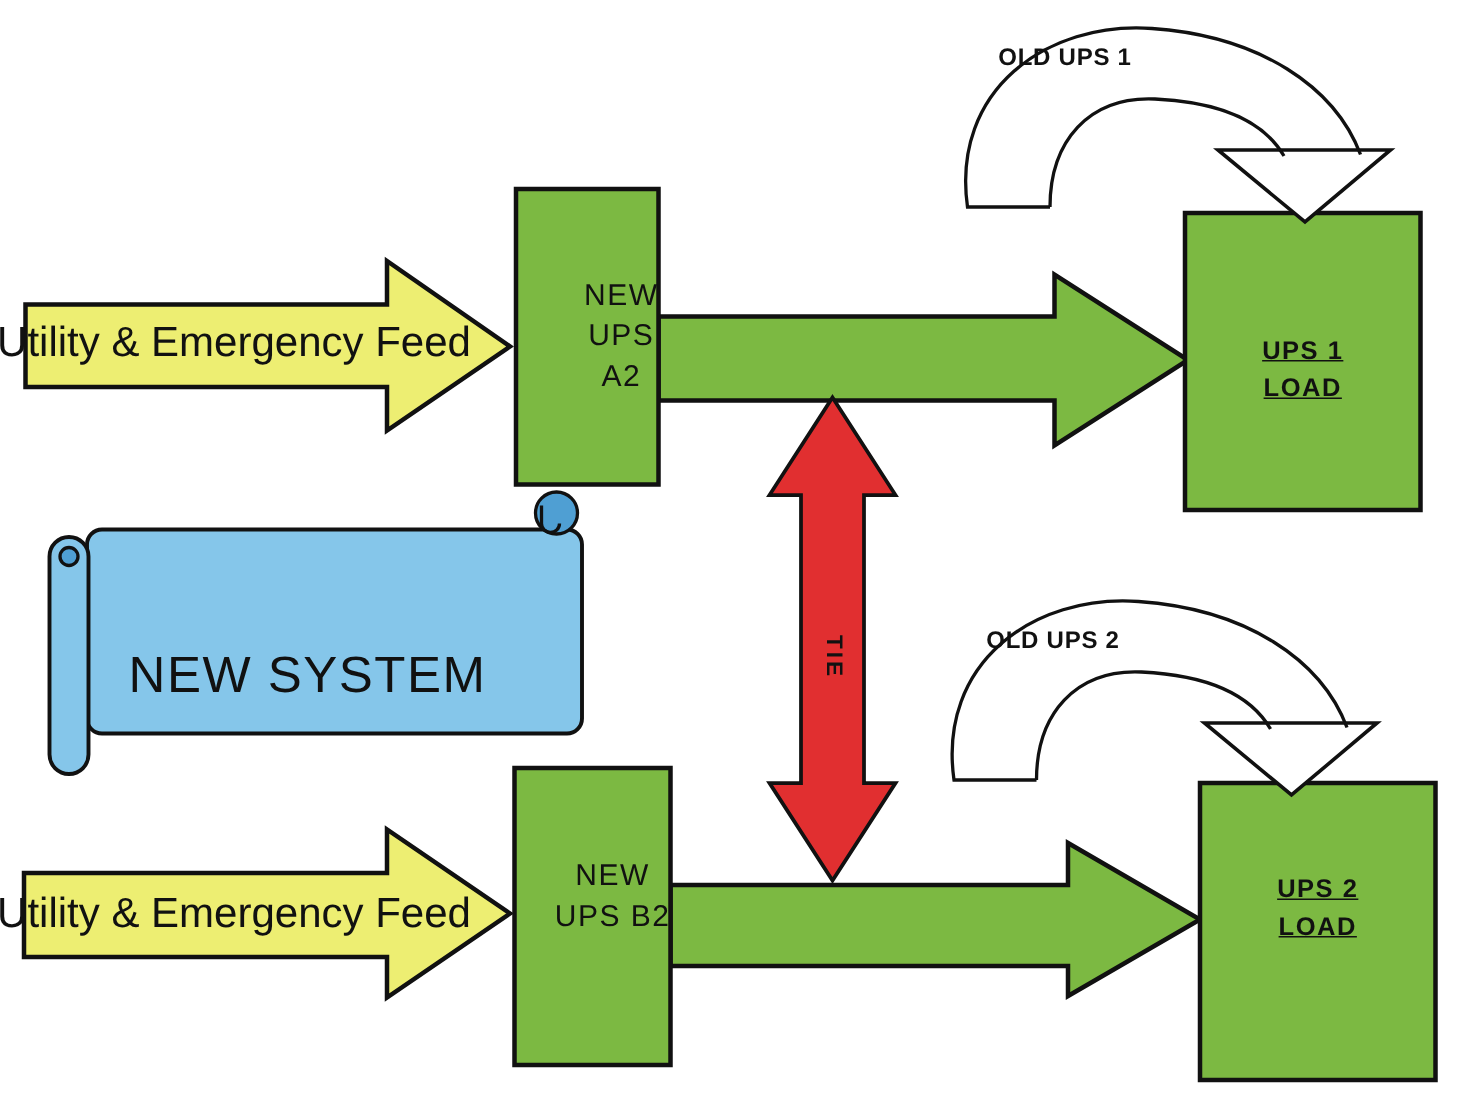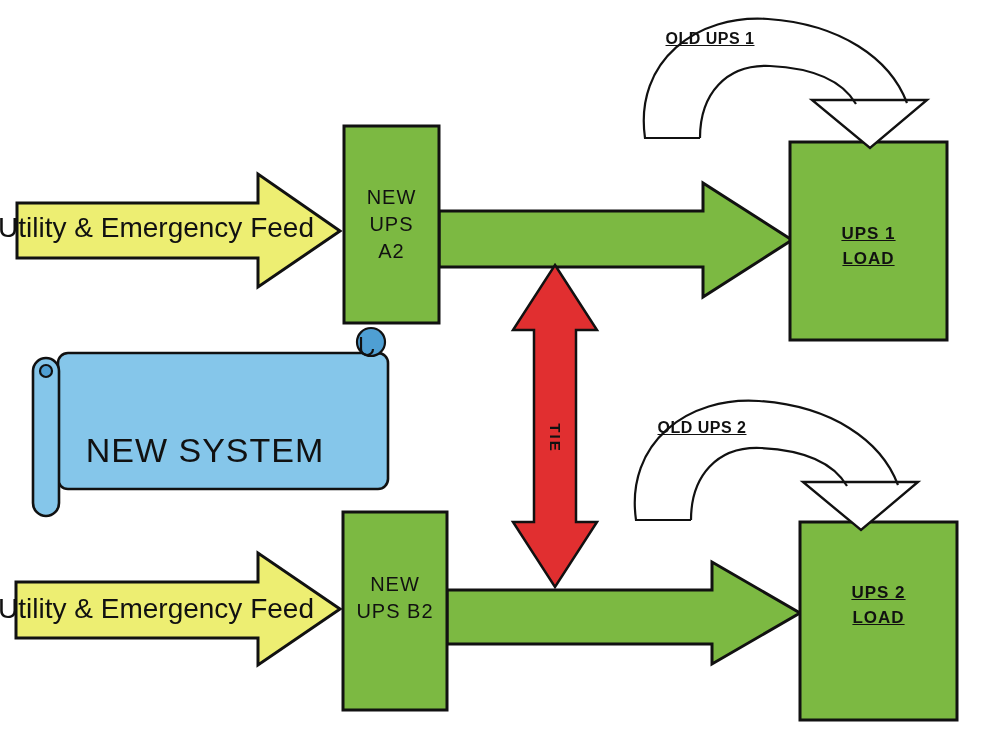--- a/index.html
+++ b/index.html
@@ -18,23 +18,23 @@
   .shape-white{fill:#ffffff;stroke:var(--ink);stroke-width:2.4;stroke-linejoin:miter;}
   .shape-line{fill:none;stroke:var(--ink);stroke-width:2.2;}
   .shape-blue{fill:var(--blue);stroke:var(--ink);stroke-width:2.6;}
   .shape-blue-dark{fill:var(--blue_dark);stroke:var(--ink);stroke-width:2.2;}
   .label{
     position:absolute;display:flex;align-items:center;justify-content:center;
     text-align:center;color:var(--ink);white-space:pre;
   }
   .label .stack{display:flex;flex-direction:column;align-items:center;}
   .lbl-feed{font-size:28px;font-weight:400;letter-spacing:0px;}
-  .lbl-ups{font-size:20px;font-weight:400;letter-spacing:1px;line-height:27px;}
+  .lbl-ups{font-size:20px;font-weight:400;letter-spacing:1px;line-height:27px;justify-content:flex-end;}
   .lbl-load{font-size:17px;font-weight:700;letter-spacing:1px;line-height:25px;text-decoration:underline;}
-  .lbl-old{font-size:16px;font-weight:700;letter-spacing:0.5px;text-decoration:underline;}
+  .lbl-old{font-size:16px;font-weight:700;letter-spacing:0.5px;}
   .lbl-tie{font-size:15px;font-weight:700;letter-spacing:2px;transform:rotate(90deg);}
   .lbl-title{font-size:34px;font-weight:400;letter-spacing:1px;}
 </style>
 </head>
 <body>
 
 <div class="canvas">
 
   <svg width="982" height="744" viewBox="0 0 982 744">
 

